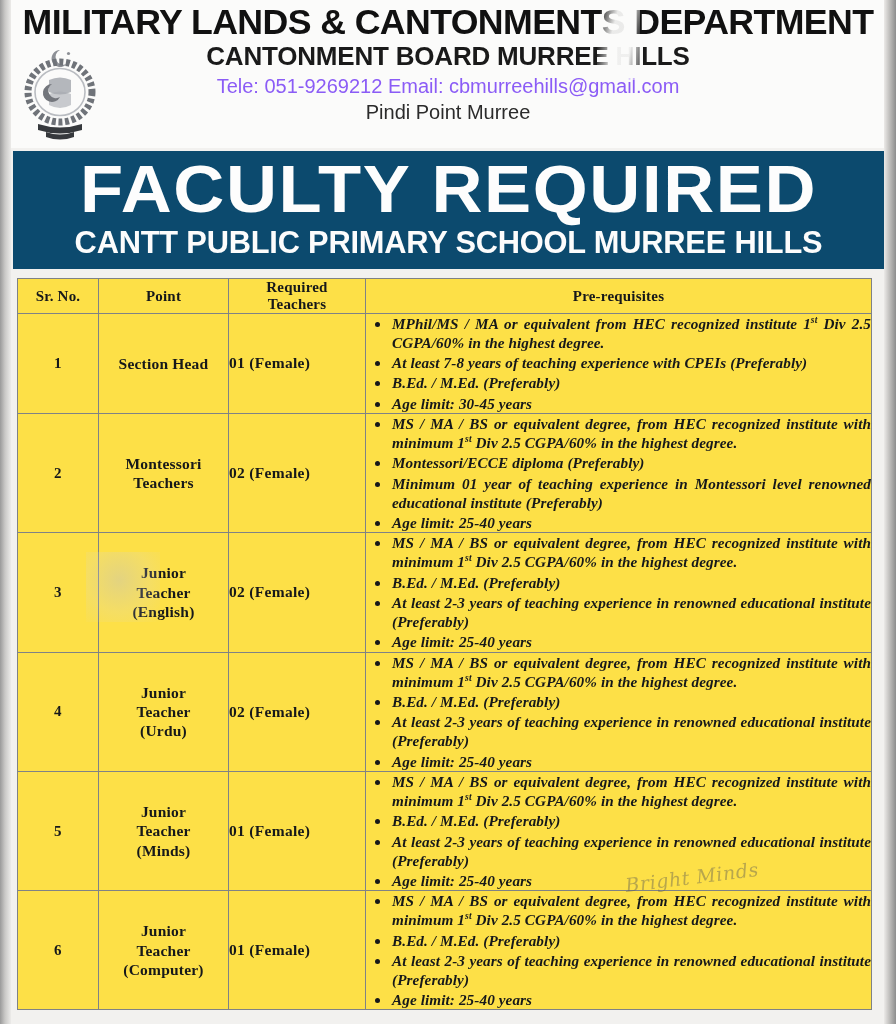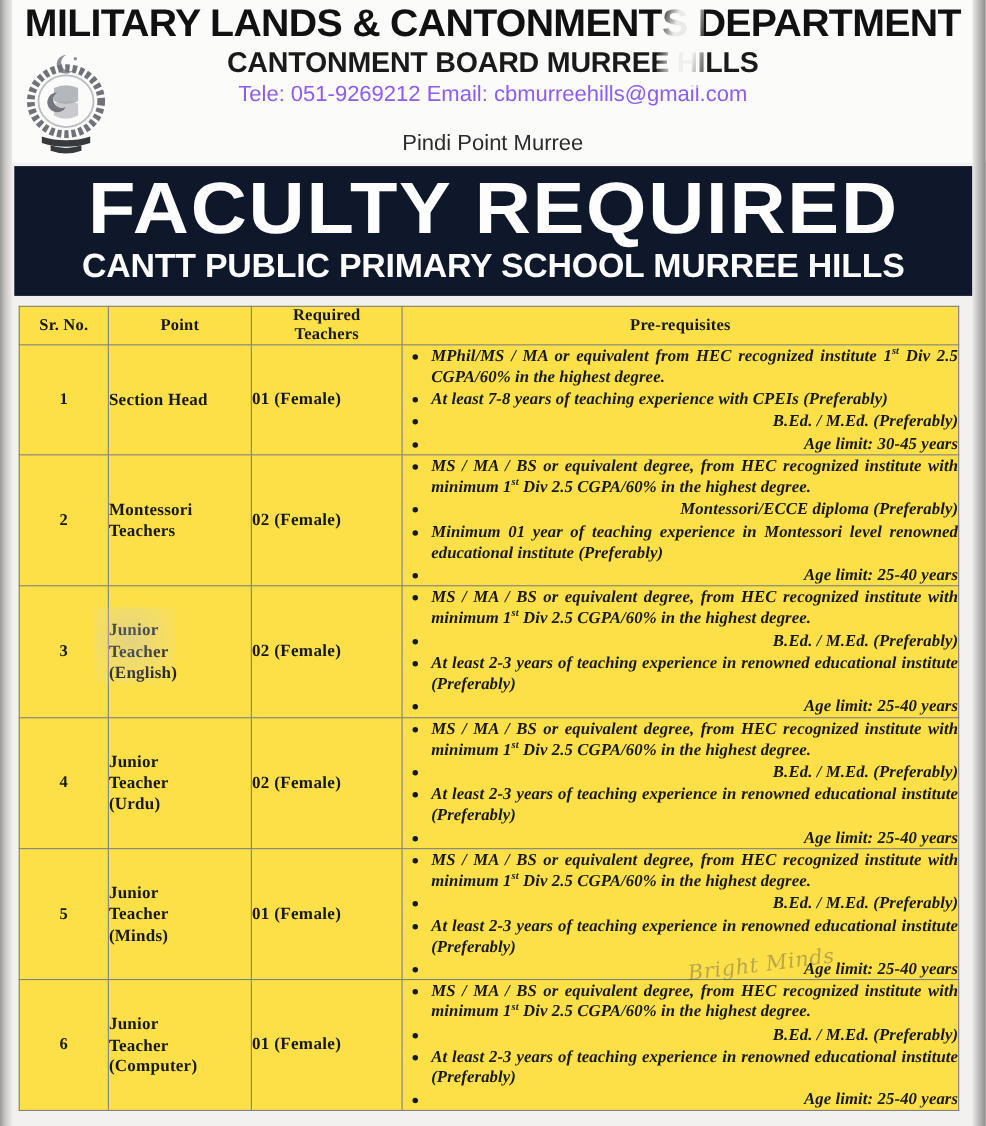--- a/index.html
+++ b/index.html
@@ -76,21 +76,21 @@
     line-height: 1.22;
     color: #8b5cf6;
     margin-top: 4px;
     white-space: nowrap;
   }
   .org-address {
     font-family: "Liberation Sans", sans-serif;
     font-size: 20px;
     line-height: 1.2;
     color: #2b2b2b;
-    margin-top: 19px;
+    margin-top: 1px;
   }
   
   .fade-patch-a {
     position: absolute;
     left: 600px; top: 6px;
     width: 40px; height: 40px;
     background: linear-gradient(105deg, rgba(251,251,250,0) 0%, rgba(251,251,250,0.93) 38%, rgba(251,251,250,0.93) 62%, rgba(251,251,250,0) 100%);
     z-index: 3;
     pointer-events: none;
   }
@@ -131,21 +131,21 @@
     color: #4a4d50;
     letter-spacing: 0.5px;
     margin-top: 2px;
     font-family: "DejaVu Sans", sans-serif;
   }
 
   
   .banner {
     position: relative;
     margin: 3px 12px 0 13px;
-    background: #0f172a;
+    background: #0c4a6e;
     padding: 6px 0 10px 0;
     text-align: center;
     box-sizing: border-box;
   }
   .banner-main {
     font-family: "Liberation Sans", sans-serif;
     font-weight: bold;
     font-size: 66px;
     line-height: 0.98;
     letter-spacing: 1.5px;
@@ -197,21 +197,21 @@
   col.c-req   { width: 137px; }
   col.c-pre   { width: auto; }
 
   td.cell-sr {
     text-align: center;
     font-size: 15px;
     font-weight: bold;
     letter-spacing: 0.3px;
   }
   td.cell-post {
-    text-align: left;
+    text-align: center;
     font-size: 15.5px;
     line-height: 1.25;
     font-weight: bold;
     letter-spacing: 0.2px;
     padding: 2px 3px;
   }
   td.cell-req {
     font-size: 15.5px;
     font-weight: bold;
     letter-spacing: 0.3px;
@@ -241,21 +241,21 @@
   ul.pre-list li::before {
     content: "";
     position: absolute;
     left: 9px;
     top: 8px;
     width: 5px;
     height: 5px;
     background: #16181a;
     border-radius: 50%;
   }
-  ul.pre-list li.nojust { text-align: right; }
+  ul.pre-list li.nojust { text-align: left; }
   sup.ord { font-size: 9.5px; vertical-align: super; line-height: 0; }
 
   
   .watermark {
     position: absolute;
     left: 625px;
     top: 866px;
     font-family: "DejaVu Serif", serif;
     font-style: italic;
     font-size: 19px;

